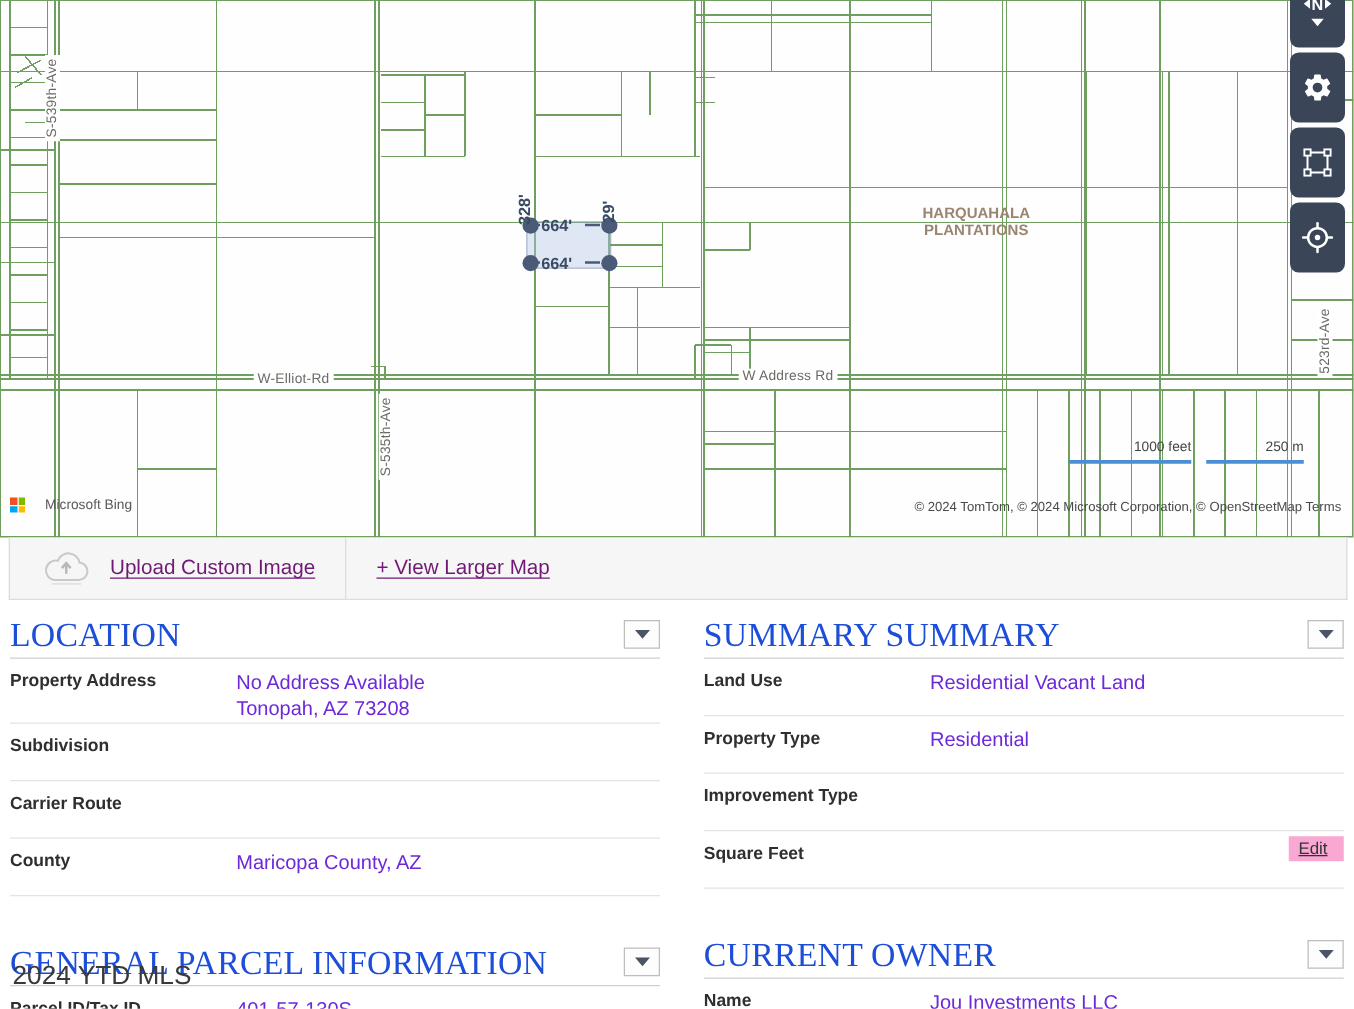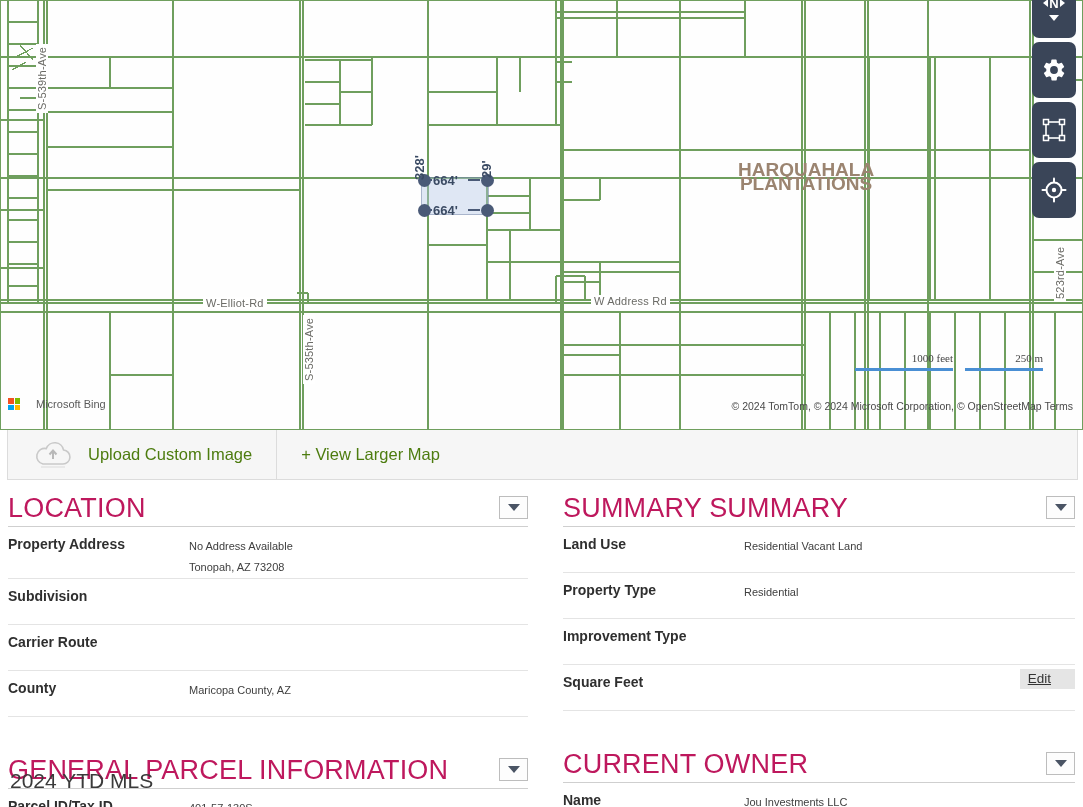--- a/index.html
+++ b/index.html
@@ -31,21 +31,21 @@
   .map-label.road{
     background:#ffffff;
     padding:0 3px;
   }
   .map-label.vert{
     transform-origin:0 0;
   }
   .place-label{
     position:absolute;
     font-family:"Liberation Sans", sans-serif;
-    font-size:19px;
+    font-size:12px;
     font-weight:bold;
     color:#9b8470;
     text-align:center;
     line-height:14px;
     white-space:nowrap;
   }
 
   
   #parcel-highlight{
     position:absolute;
@@ -88,21 +88,21 @@
     z-index:10;
   }
   .ms-squares{width:12px;height:12px;display:grid;grid-template-columns:1fr 1fr;grid-template-rows:1fr 1fr;gap:1px;}
   .ms-squares i{display:block;}
 
   
   #scale-bar{
     position:absolute;right:40px;top:352px;z-index:10;
     font-size:11px;color:#444;
   }
-  .scale-row{display:flex;align-items:flex-end;gap:12px;font-family:Liberation Serif, serif;}
+  .scale-row{display:flex;align-items:flex-end;gap:12px;}
   .scale-unit{text-align:right;}
   .scale-line{height:3px;background:#4a8fd4;margin-top:4px;}
 
   #map-attrib{
     position:absolute;right:10px;top:400px;z-index:10;
     font-size:10.5px;color:#4a4a4a;white-space:nowrap;
   }
 
   
   #action-bar{
@@ -112,21 +112,22 @@
     display:flex;align-items:stretch;
   }
   .action-cell{
     display:flex;align-items:center;
     padding:0 24px;
     border-right:1px solid #dcdcdc;
     cursor:pointer;
   }
   .action-cell:last-child{border-right:none;}
   .action-label{
-    font-size:16.5px;color:#4d7c0f;
+    font-size:16.5px;color:#701a75;
+    text-decoration:underline;
     text-underline-offset:3px;
   }
   #upload-icon{margin-right:14px;display:flex;align-items:center;}
 
   
   #detail-wrap{
     position:absolute;left:0;top:493px;width:1083px;height:314px;
     display:flex;
   }
   .col{position:relative;}
@@ -137,23 +138,24 @@
   .section{position:relative;}
   .section-head{
     position:relative;
     display:flex;align-items:flex-end;justify-content:space-between;
     border-bottom:1px solid #cfcfcf;
     padding-bottom:2px;
   }
   .section-title{
     font-size:27px;
     font-weight:normal;
-    color:#be185d;
+    color:#1d4ed8;
     letter-spacing:.2px;
     line-height:31px;
+    font-family:Liberation Serif, serif;
   }
   .collapse-btn{
     width:27px;height:21px;
     border:1px solid #bdbdbd;
     background:#fdfdfd;
     display:flex;align-items:center;justify-content:center;
     cursor:pointer;
     margin-bottom:5px;
   }
   .caret{
@@ -169,28 +171,28 @@
     min-height:36px;
     align-items:flex-start;
     padding-top:9px;
     position:relative;
   }
   .field-label{
     width:181px;flex:none;
     font-size:14px;font-weight:bold;color:#2f2f2f;
   }
   .field-value{
-    font-size:11px;color:#404040;
+    font-size:16px;color:#6d28d9;
     line-height:21px;
   }
   .field-value .ln{display:block;}
   .edit-link{
     position:absolute;right:0;top:4px;
-    background:#e5e5e5;
-    padding:2px 24px 3px 8px;
+    background:#f9a8d4;
+    padding:2px 13px 3px 8px;
     font-size:13.5px;color:#333;
     text-decoration:underline;
     cursor:pointer;
   }
 
   
   .ghost-overlay{
     position:absolute;left:0;top:0;
     font-size:21px;font-weight:normal;color:#3a3a3a;
     white-space:nowrap;

